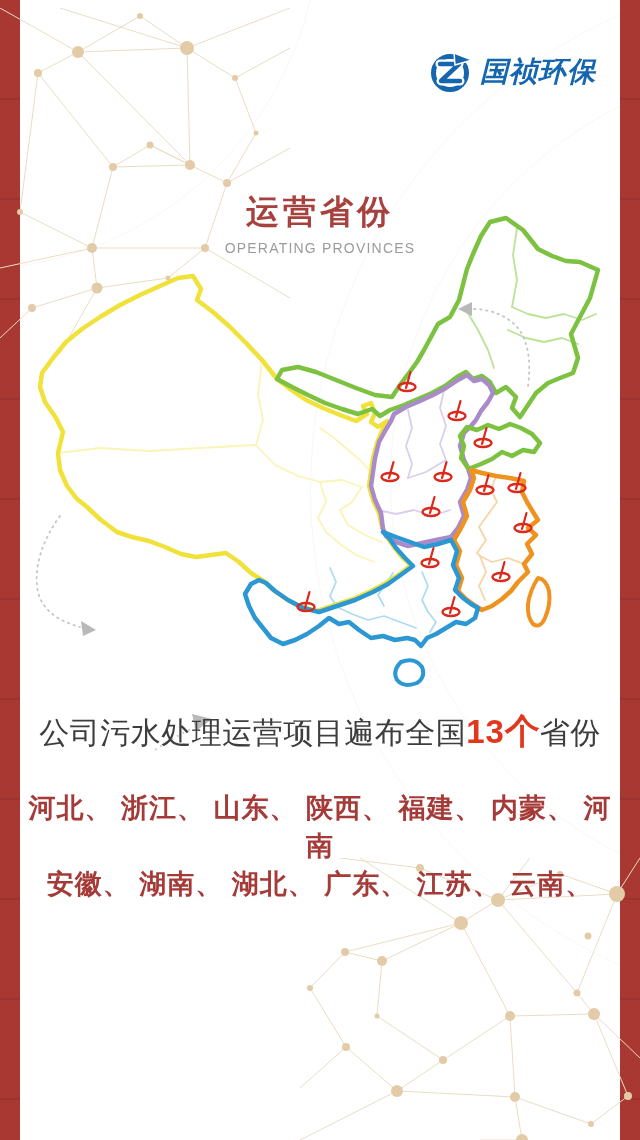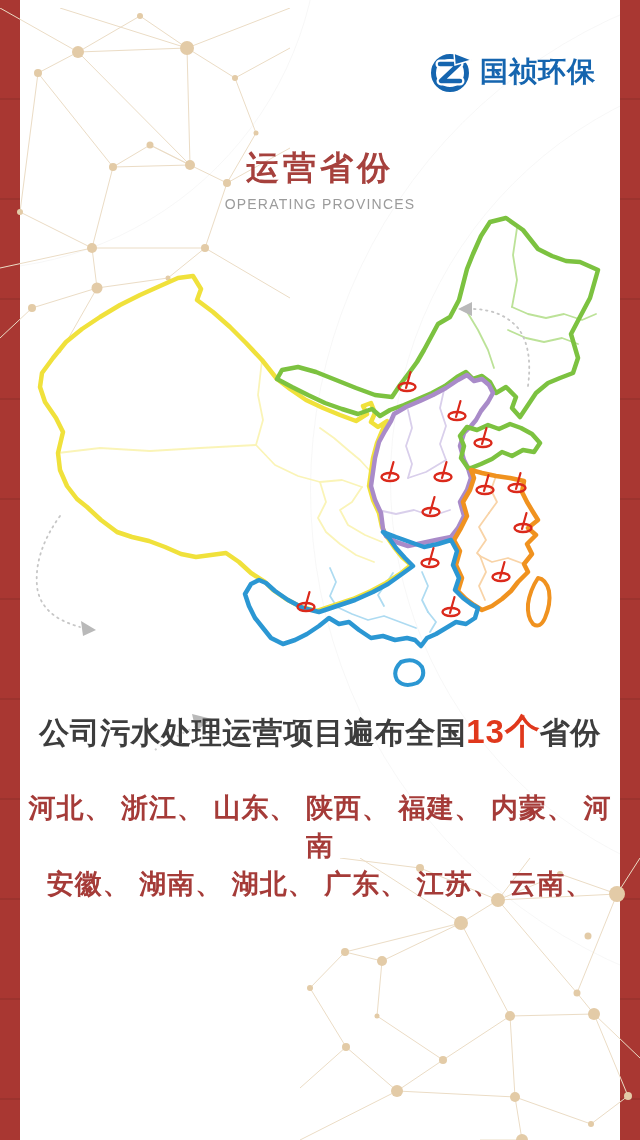--- a/index.html
+++ b/index.html
@@ -15,33 +15,33 @@
   .strip{position:absolute;top:0;width:20px;height:1140px;background-color:var(--strip);
          background-image:repeating-linear-gradient(to bottom,transparent 0 98px,var(--strip-line) 98px 100px);}
   .strip.left{left:0;} .strip.right{right:0;}
   .bg-arc{position:absolute;border:1px solid #F1F1F1;border-radius:50%;opacity:.55;}
   .arc1{width:840px;height:840px;left:390px;top:60px;}
   .arc2{width:1040px;height:1040px;left:310px;top:-30px;}
   .arc3{width:700px;height:700px;left:-380px;top:-430px;}
   .net{position:absolute;}
   .net line{stroke:#EBDCC5;stroke-width:1;}
   .net circle{fill:#E3CBA7;}
-  .logo{position:absolute;left:428px;top:50px;display:flex;align-items:center;gap:8px;}
+  .logo{position:absolute;left:428px;top:50px;display:flex;align-items:center;gap:8px;font-style:italic;}
   .logo-text{color:var(--logo-blue);font-size:28px;font-weight:bold;letter-spacing:1px;white-space:nowrap;}
   .title-block{position:absolute;left:20px;top:146px;width:600px;text-align:center;}
-  .title-cn{color:var(--title-red);font-size:33px;font-weight:bold;letter-spacing:4px;}
+  .title-cn{color:var(--title-red);font-size:33px;font-weight:bold;letter-spacing:4px;margin-top:44px;}
   .title-en{color:var(--subtitle-gray);font-size:14px;letter-spacing:1.2px;margin-top:5px;}
   .china-map{position:absolute;left:30px;top:210px;}
   .china-map path, .china-map ellipse{fill:none;stroke-linejoin:round;stroke-linecap:round;}
   .rg{stroke-width:4.5;} .rg-sm{stroke-width:4;} .rl{stroke-width:1.8;opacity:.9;}
   .dots{stroke:#C6C6C6;stroke-width:1.8;stroke-dasharray:1.5 4.5;}
   .dot-arrow{fill:#B9B9B9;stroke:none;}
   .doodle{position:absolute;left:140px;top:702px;}
   .headline{position:absolute;left:20px;top:708px;width:600px;display:flex;justify-content:center;align-items:baseline;white-space:nowrap;}
-  .hl-dark{color:var(--dark-text);font-size:30px;font-weight:bold;letter-spacing:.5px;}
+  .hl-dark{color:var(--dark-text);font-size:30px;font-weight:normal;letter-spacing:.5px;}
   .hl-count{color:var(--accent-red);font-size:33px;font-weight:bold;line-height:.9;letter-spacing:1px;}
   .hl-unit{color:var(--accent-red);font-size:35px;font-weight:bold;}
   .provinces{position:absolute;left:20px;top:789px;width:600px;text-align:center;
              color:var(--prov-red);font-size:27px;font-weight:bold;line-height:38px;letter-spacing:1px;}
 </style>
 </head>
 <body>
 
 <div class="page">
 

